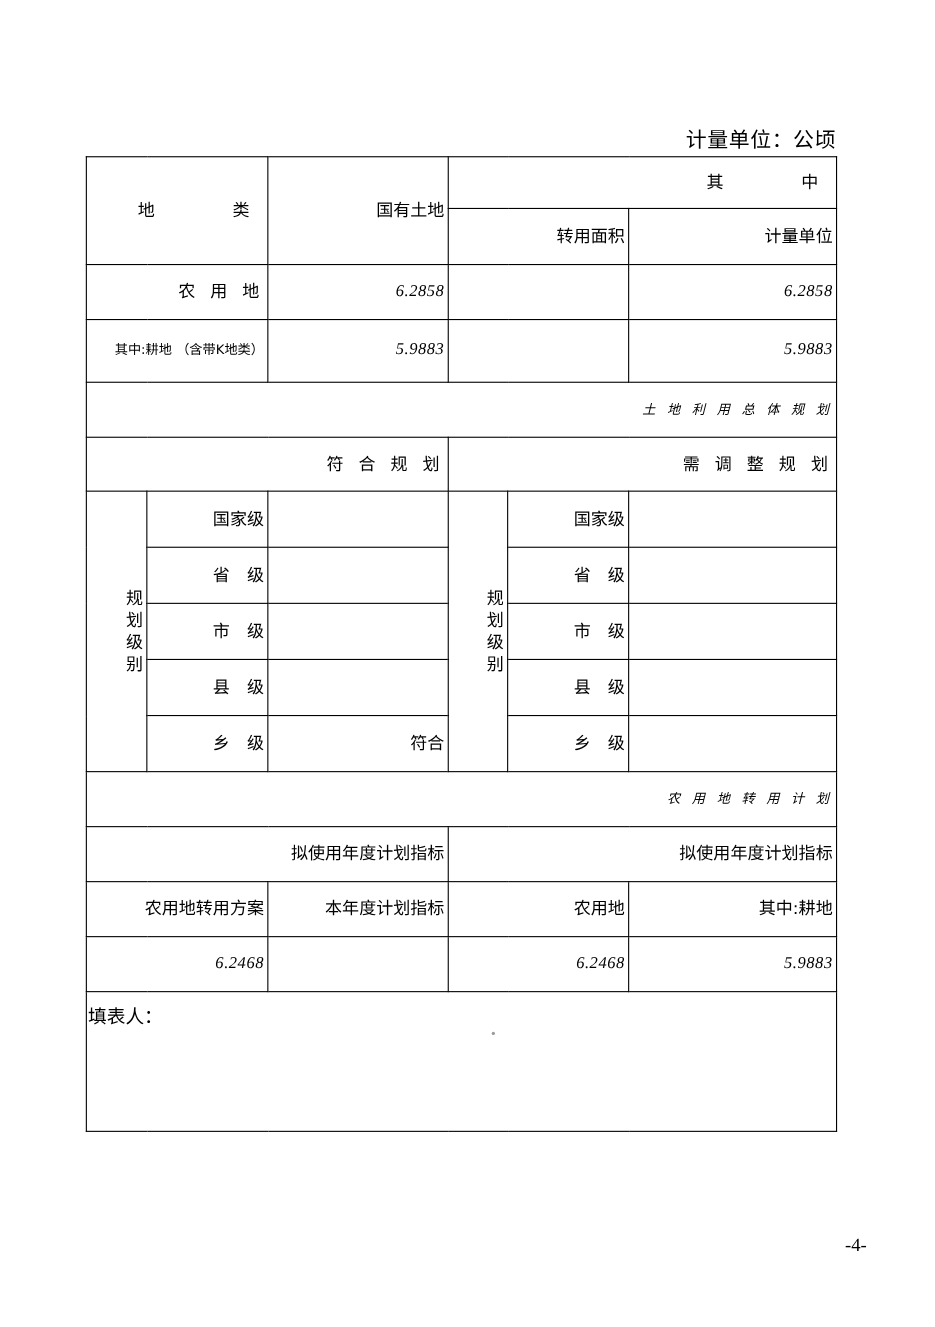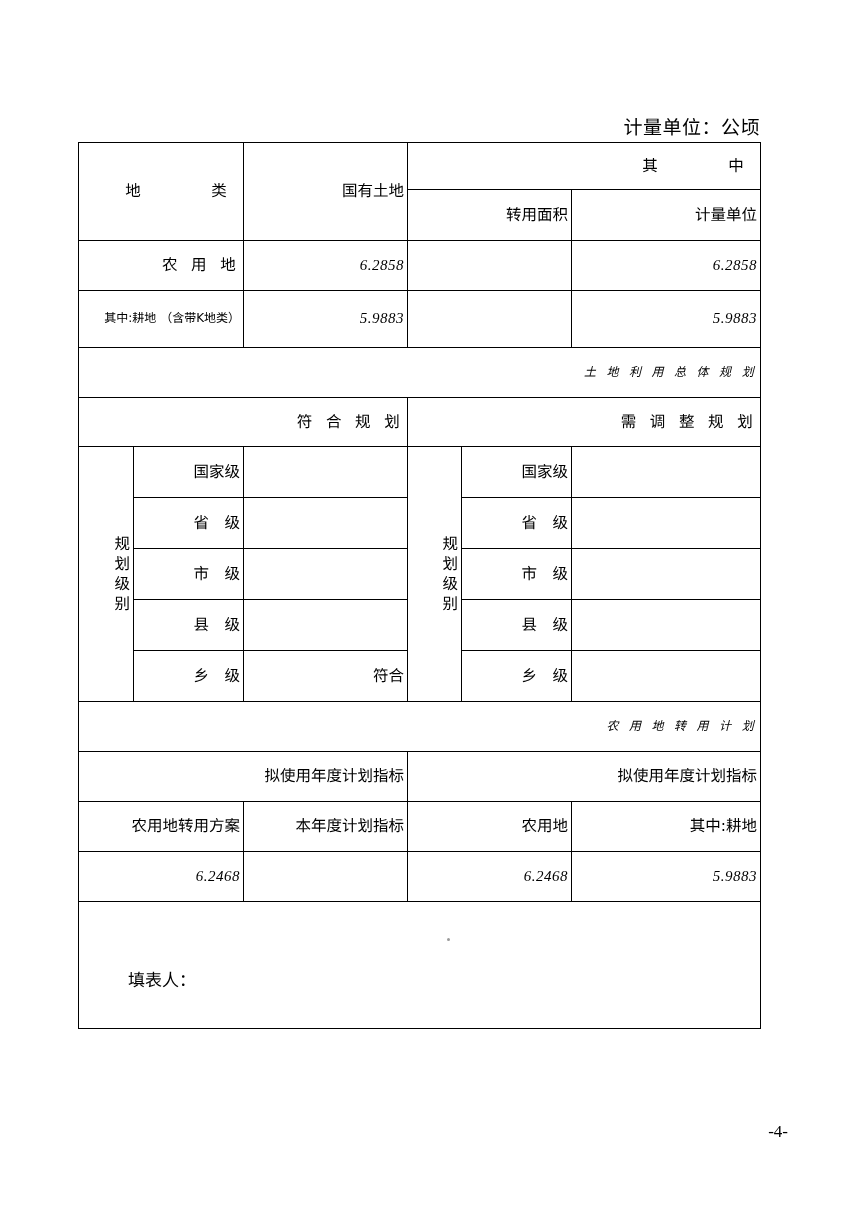--- a/index.html
+++ b/index.html
@@ -89,24 +89,23 @@
   }
 
   .sect-head {
     font-size: 12px;
     font-style: italic;
   }
 
   .footer-note {
     position: absolute;
     left: 80px;
-    top: 966px;
+    top: 910px;
     font-family: "DejaVu Sans", "Liberation Sans", sans-serif;
     font-size: 17px;
-    padding-left: 48px;
   }
 
   .page-number {
     position: absolute;
     right: 62px;
     top: 1122px;
     font-family: "Liberation Serif", "DejaVu Serif", serif;
     font-size: 17px;
   }
 

